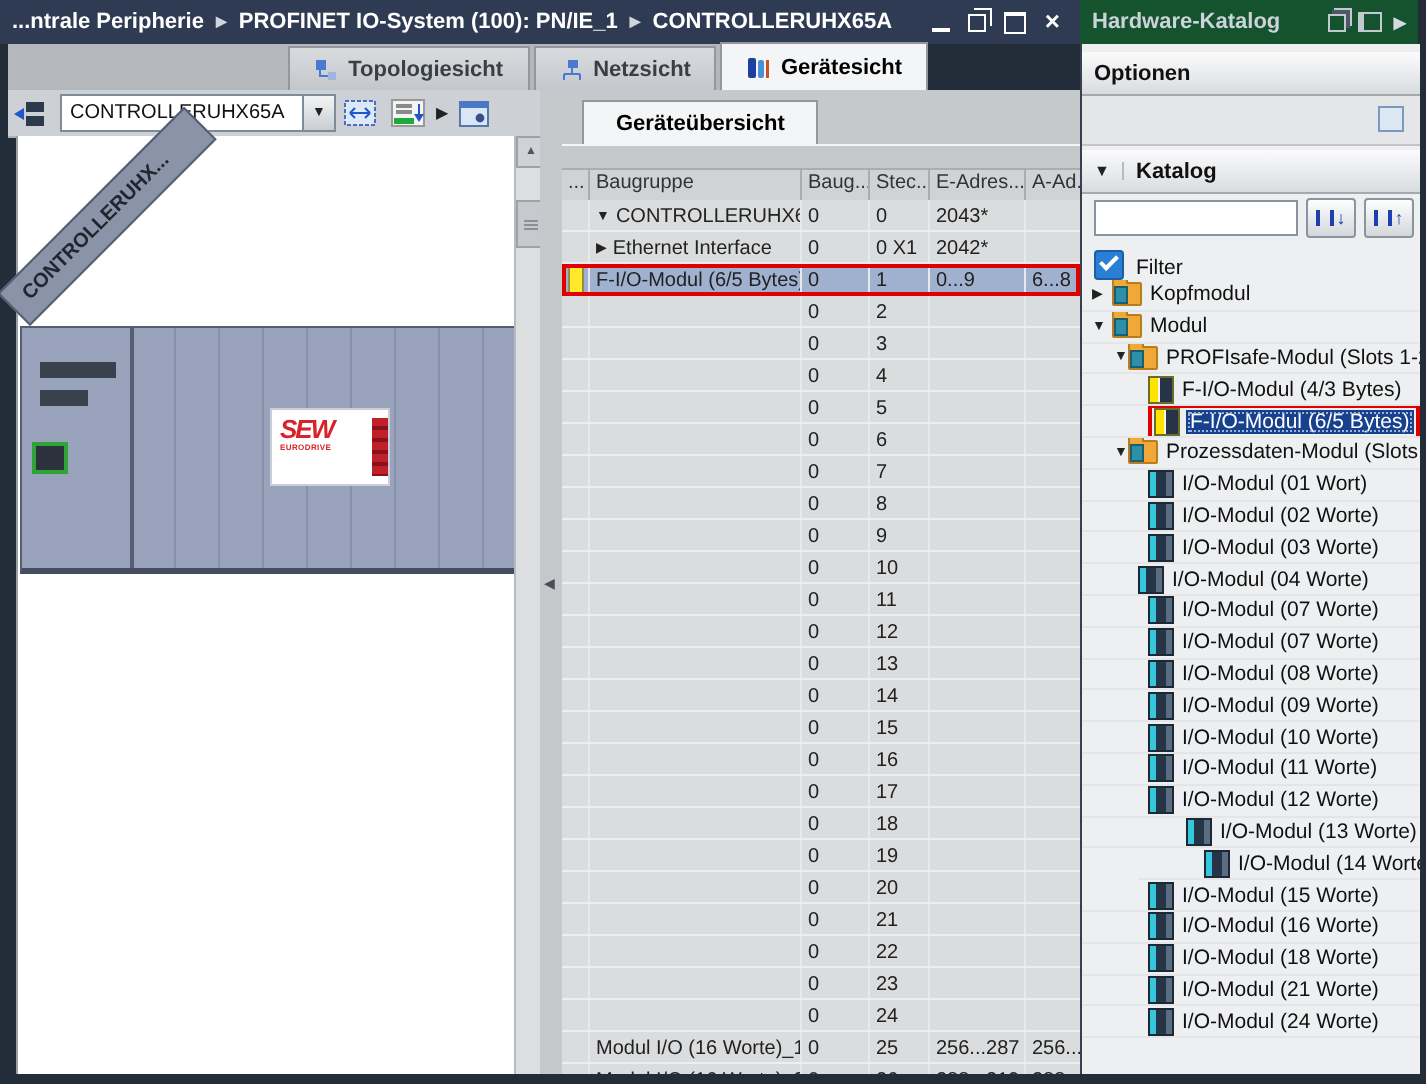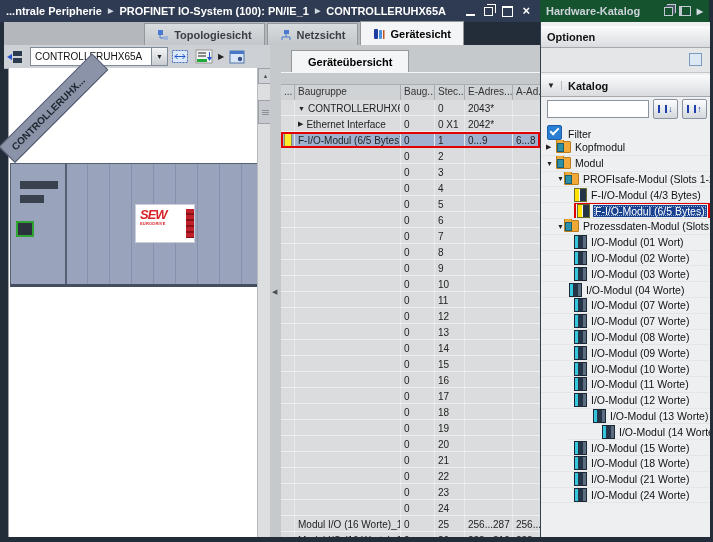--- a/index.html
+++ b/index.html
@@ -643,20 +643,24 @@
         <div class="ti" style="padding-left: 33px; margin-left: 28px;">
           <span class="io-module-icon"></span>
           <span class="lbl">I/O-Modul (14 Worte)</span>
         </div>
         <div class="ti" style="padding-left: 33px;">
           <span class="io-module-icon"></span>
           <span class="lbl">I/O-Modul (15 Worte)</span>
         </div>
         <div class="ti" style="padding-left: 33px;">
           <span class="io-module-icon"></span>
+          <span class="lbl">I/O-Modul (16 Worte)</span>
+        </div>
+        <div class="ti" style="padding-left: 33px;">
+          <span class="io-module-icon"></span>
           <span class="lbl">I/O-Modul (18 Worte)</span>
         </div>
         <div class="ti" style="padding-left: 33px;">
           <span class="io-module-icon"></span>
           <span class="lbl">I/O-Modul (21 Worte)</span>
         </div>
         <div class="ti" style="padding-left: 33px;">
           <span class="io-module-icon"></span>
           <span class="lbl">I/O-Modul (24 Worte)</span>
         </div>

